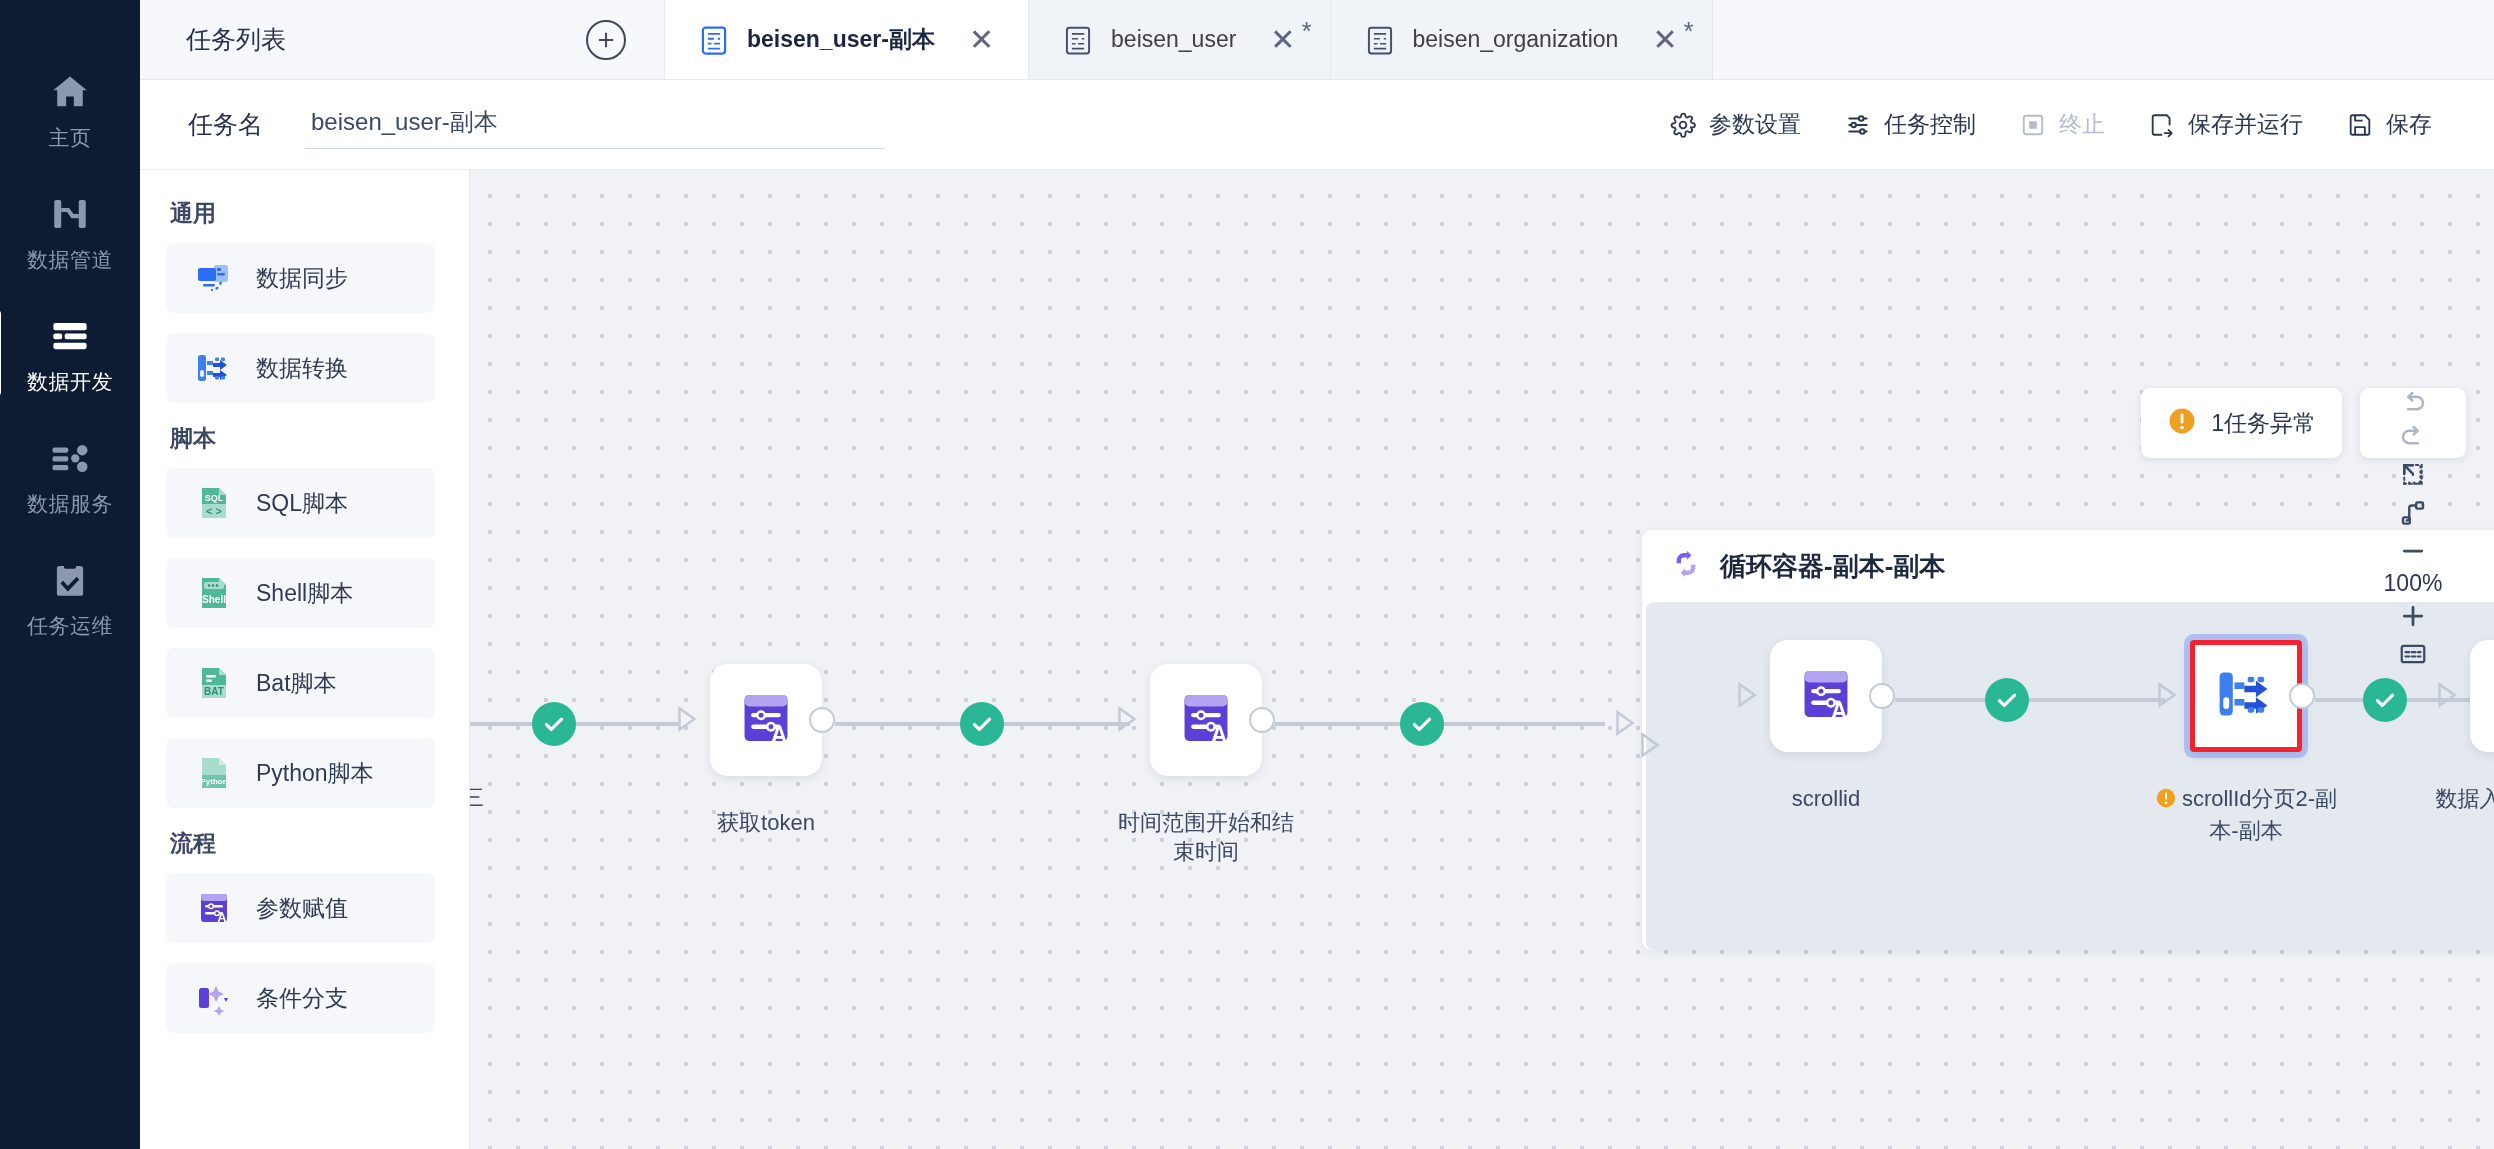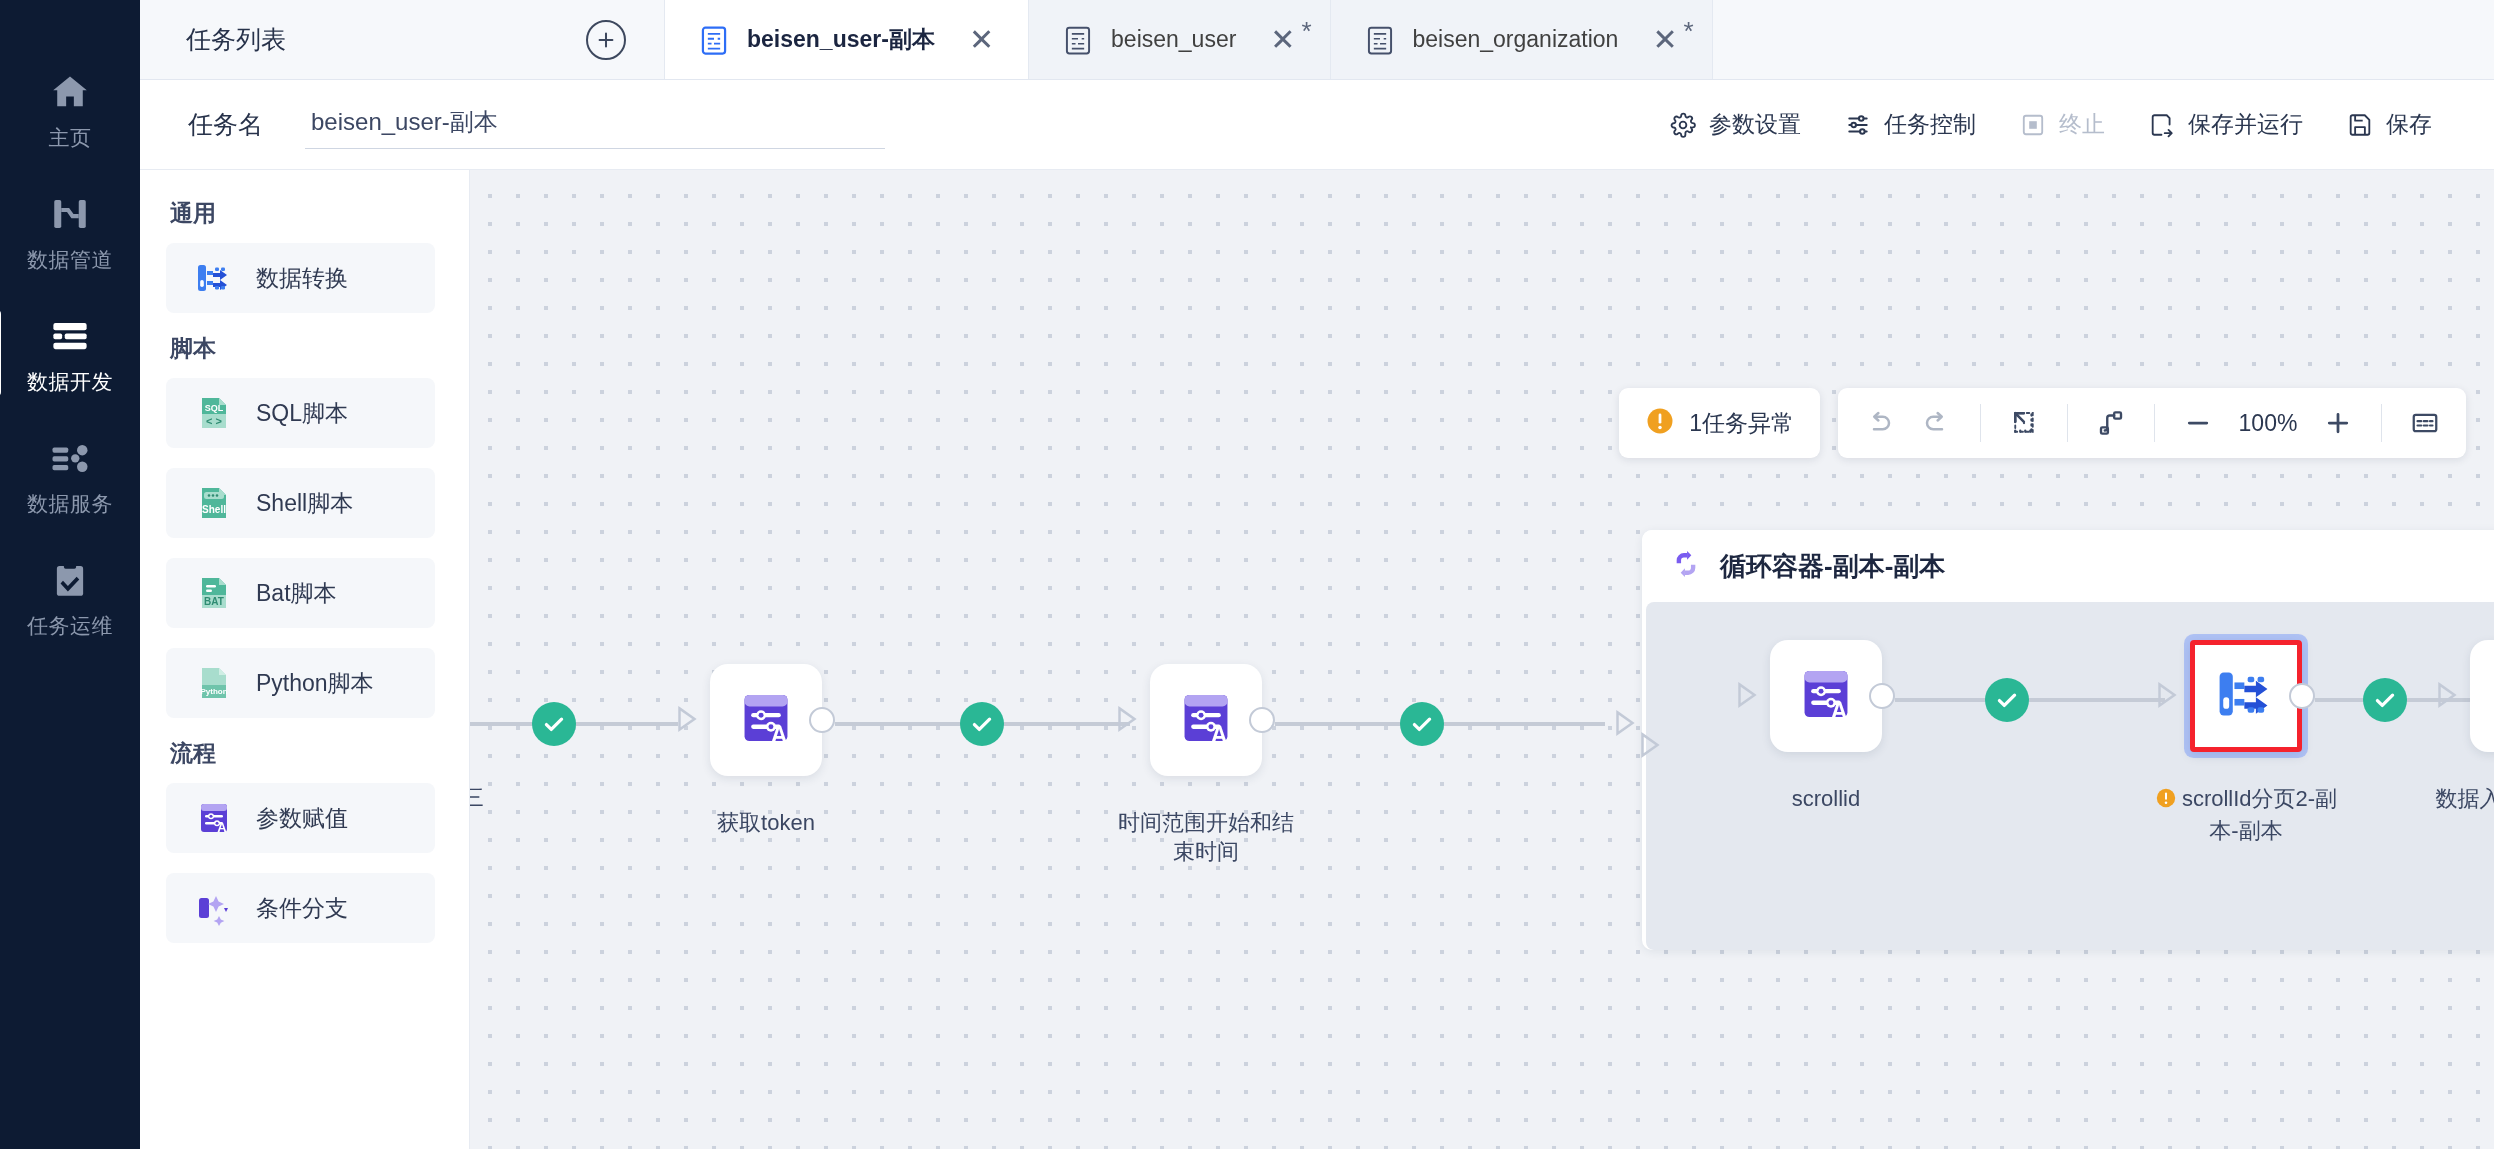--- a/index.html
+++ b/index.html
@@ -152,20 +152,21 @@
     display: flex; align-items: center; gap: 14px; padding: 0 26px;
     box-shadow: 0 2px 8px rgba(20,30,60,.10);
     cursor: pointer;
   }
   .alert-chip .alert-text { font-size: 23px; color: #2b3750; white-space: nowrap; }
   .zoom-bar {
     background: #ffffff; border-radius: 9px; height: 70px;
     display: flex; align-items: center; padding: 0 14px;
     box-shadow: 0 2px 8px rgba(20,30,60,.10);
     gap: 4px;
+    flex-direction: column;
   }
   .zb-btn {
     width: 54px; height: 54px; display: flex; align-items: center; justify-content: center;
     cursor: pointer; border-radius: 6px; background: transparent; border: none;
   }
   .zb-sep { width: 1px; height: 38px; background: #dfe4ec; margin: 0 12px; }
   .zoom-val { font-size: 23px; color: #2b3750; min-width: 78px; text-align: center; }
 
   
   .node { position: absolute; width: 112px; }
@@ -389,20 +390,33 @@
 
       </div>
     </div>
 
     <div class="body">
 
       <aside class="palette">
 
         <div class="pal-group">通用</div>
 
+        <div class="pal-item">
+          <span class="pal-icon">
+            <svg width="40" height="40" viewBox="0 0 40 40">
+              <rect x="20" y="7" width="14" height="17" rx="2" fill="#9cc0fb"></rect>
+              <rect x="23" y="10" width="4" height="3" rx="1" fill="#2d6df6"></rect>
+              <rect x="23" y="15" width="8" height="2.4" rx="1.2" fill="#2d6df6"></rect>
+              <path d="M6 10h14a2 2 0 0 1 2 2v9a2 2 0 0 1-2 2H6a2 2 0 0 1-2-2v-9a2 2 0 0 1 2-2z" fill="#2d6df6"></path>
+              <rect x="9" y="26" width="12" height="2.6" rx="1.3" fill="#2d6df6"></rect>
+              <path d="M27 24a10 10 0 0 1-10 8" stroke="#2d6df6" stroke-width="2.2" fill="none" stroke-dasharray="3 3"></path>
+            </svg>
+          </span>
+          <span class="pal-label">数据同步</span>
+        </div>
 
         <div class="pal-item">
           <span class="pal-icon">
             <svg width="40" height="40" viewBox="0 0 40 40">
               <rect x="4" y="7" width="8" height="26" rx="2.5" fill="#3d7ef0"></rect>
               <rect x="6.2" y="22" width="3.6" height="7" rx="1.8" fill="#ffffff"></rect>
               <path d="M13 13h6v4h-6z" fill="#3d7ef0"></path>
               <path d="M13 23h6v4h-6z" fill="#3d7ef0"></path>
               <path d="M19 15h7l-0 -3 7 5-7 5 0-3h-7z" fill="#2450d6"></path>
               <path d="M19 25h7l0-3 7 5-7 5 0-3h-7z" fill="#2450d6"></path>

